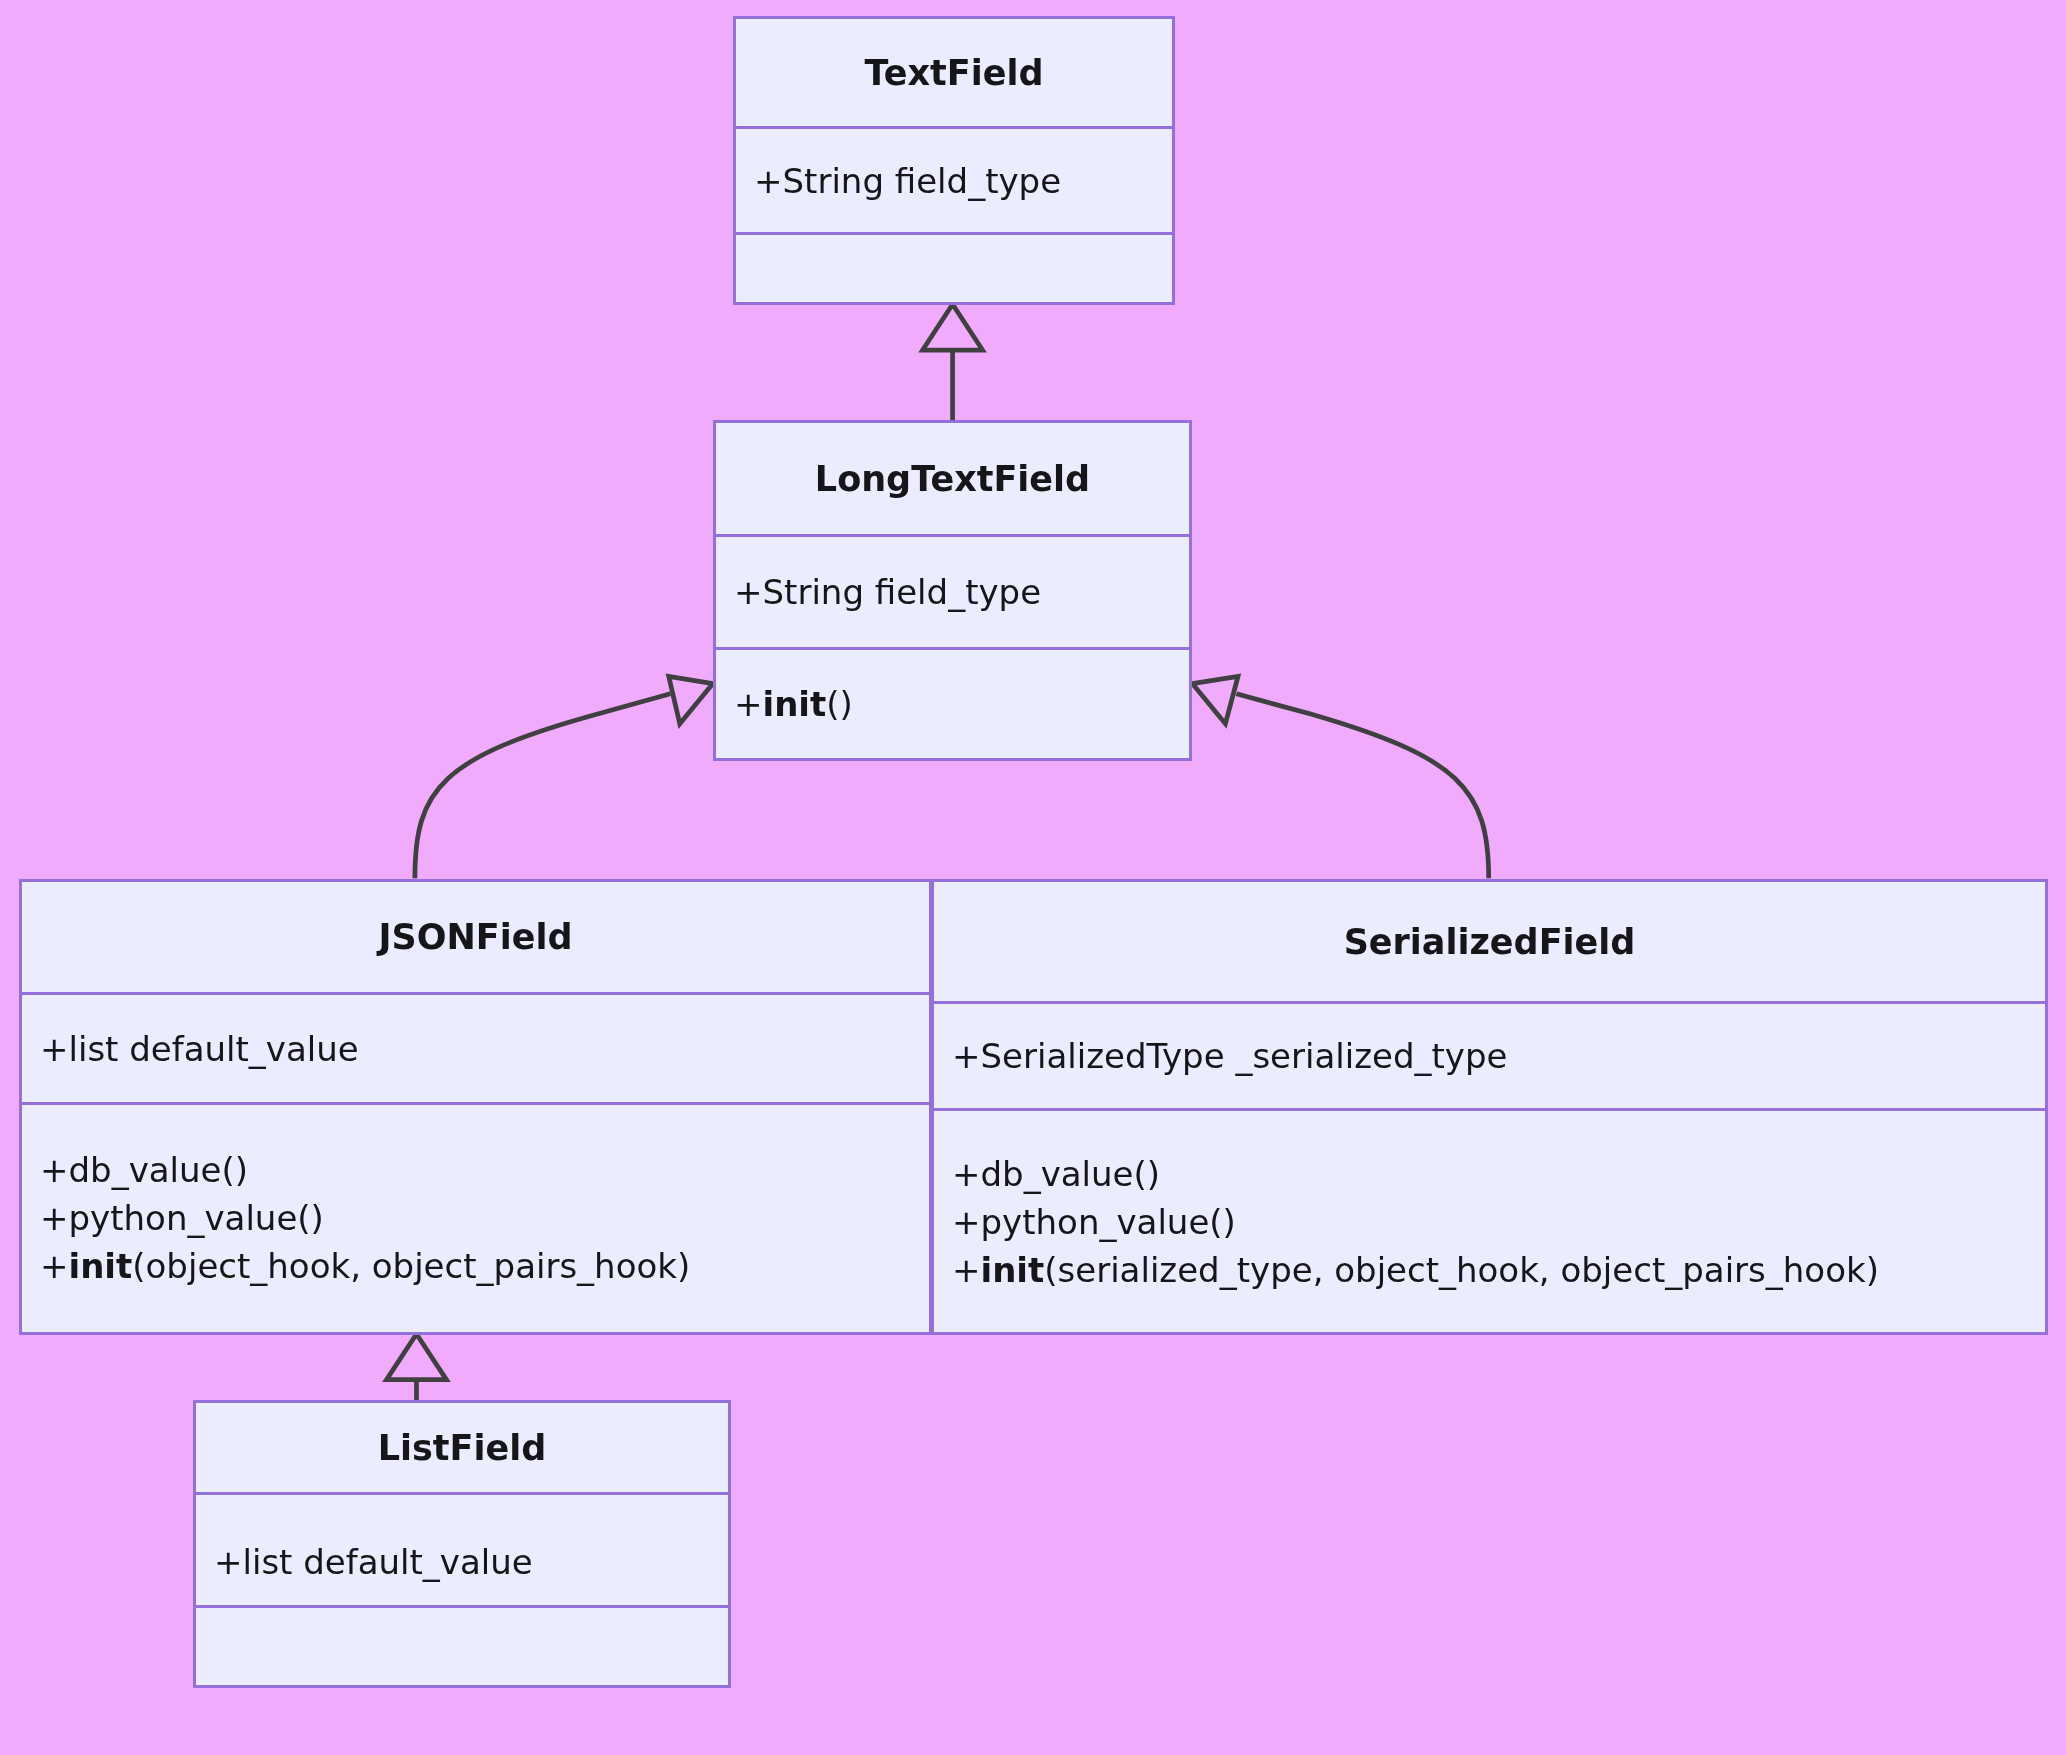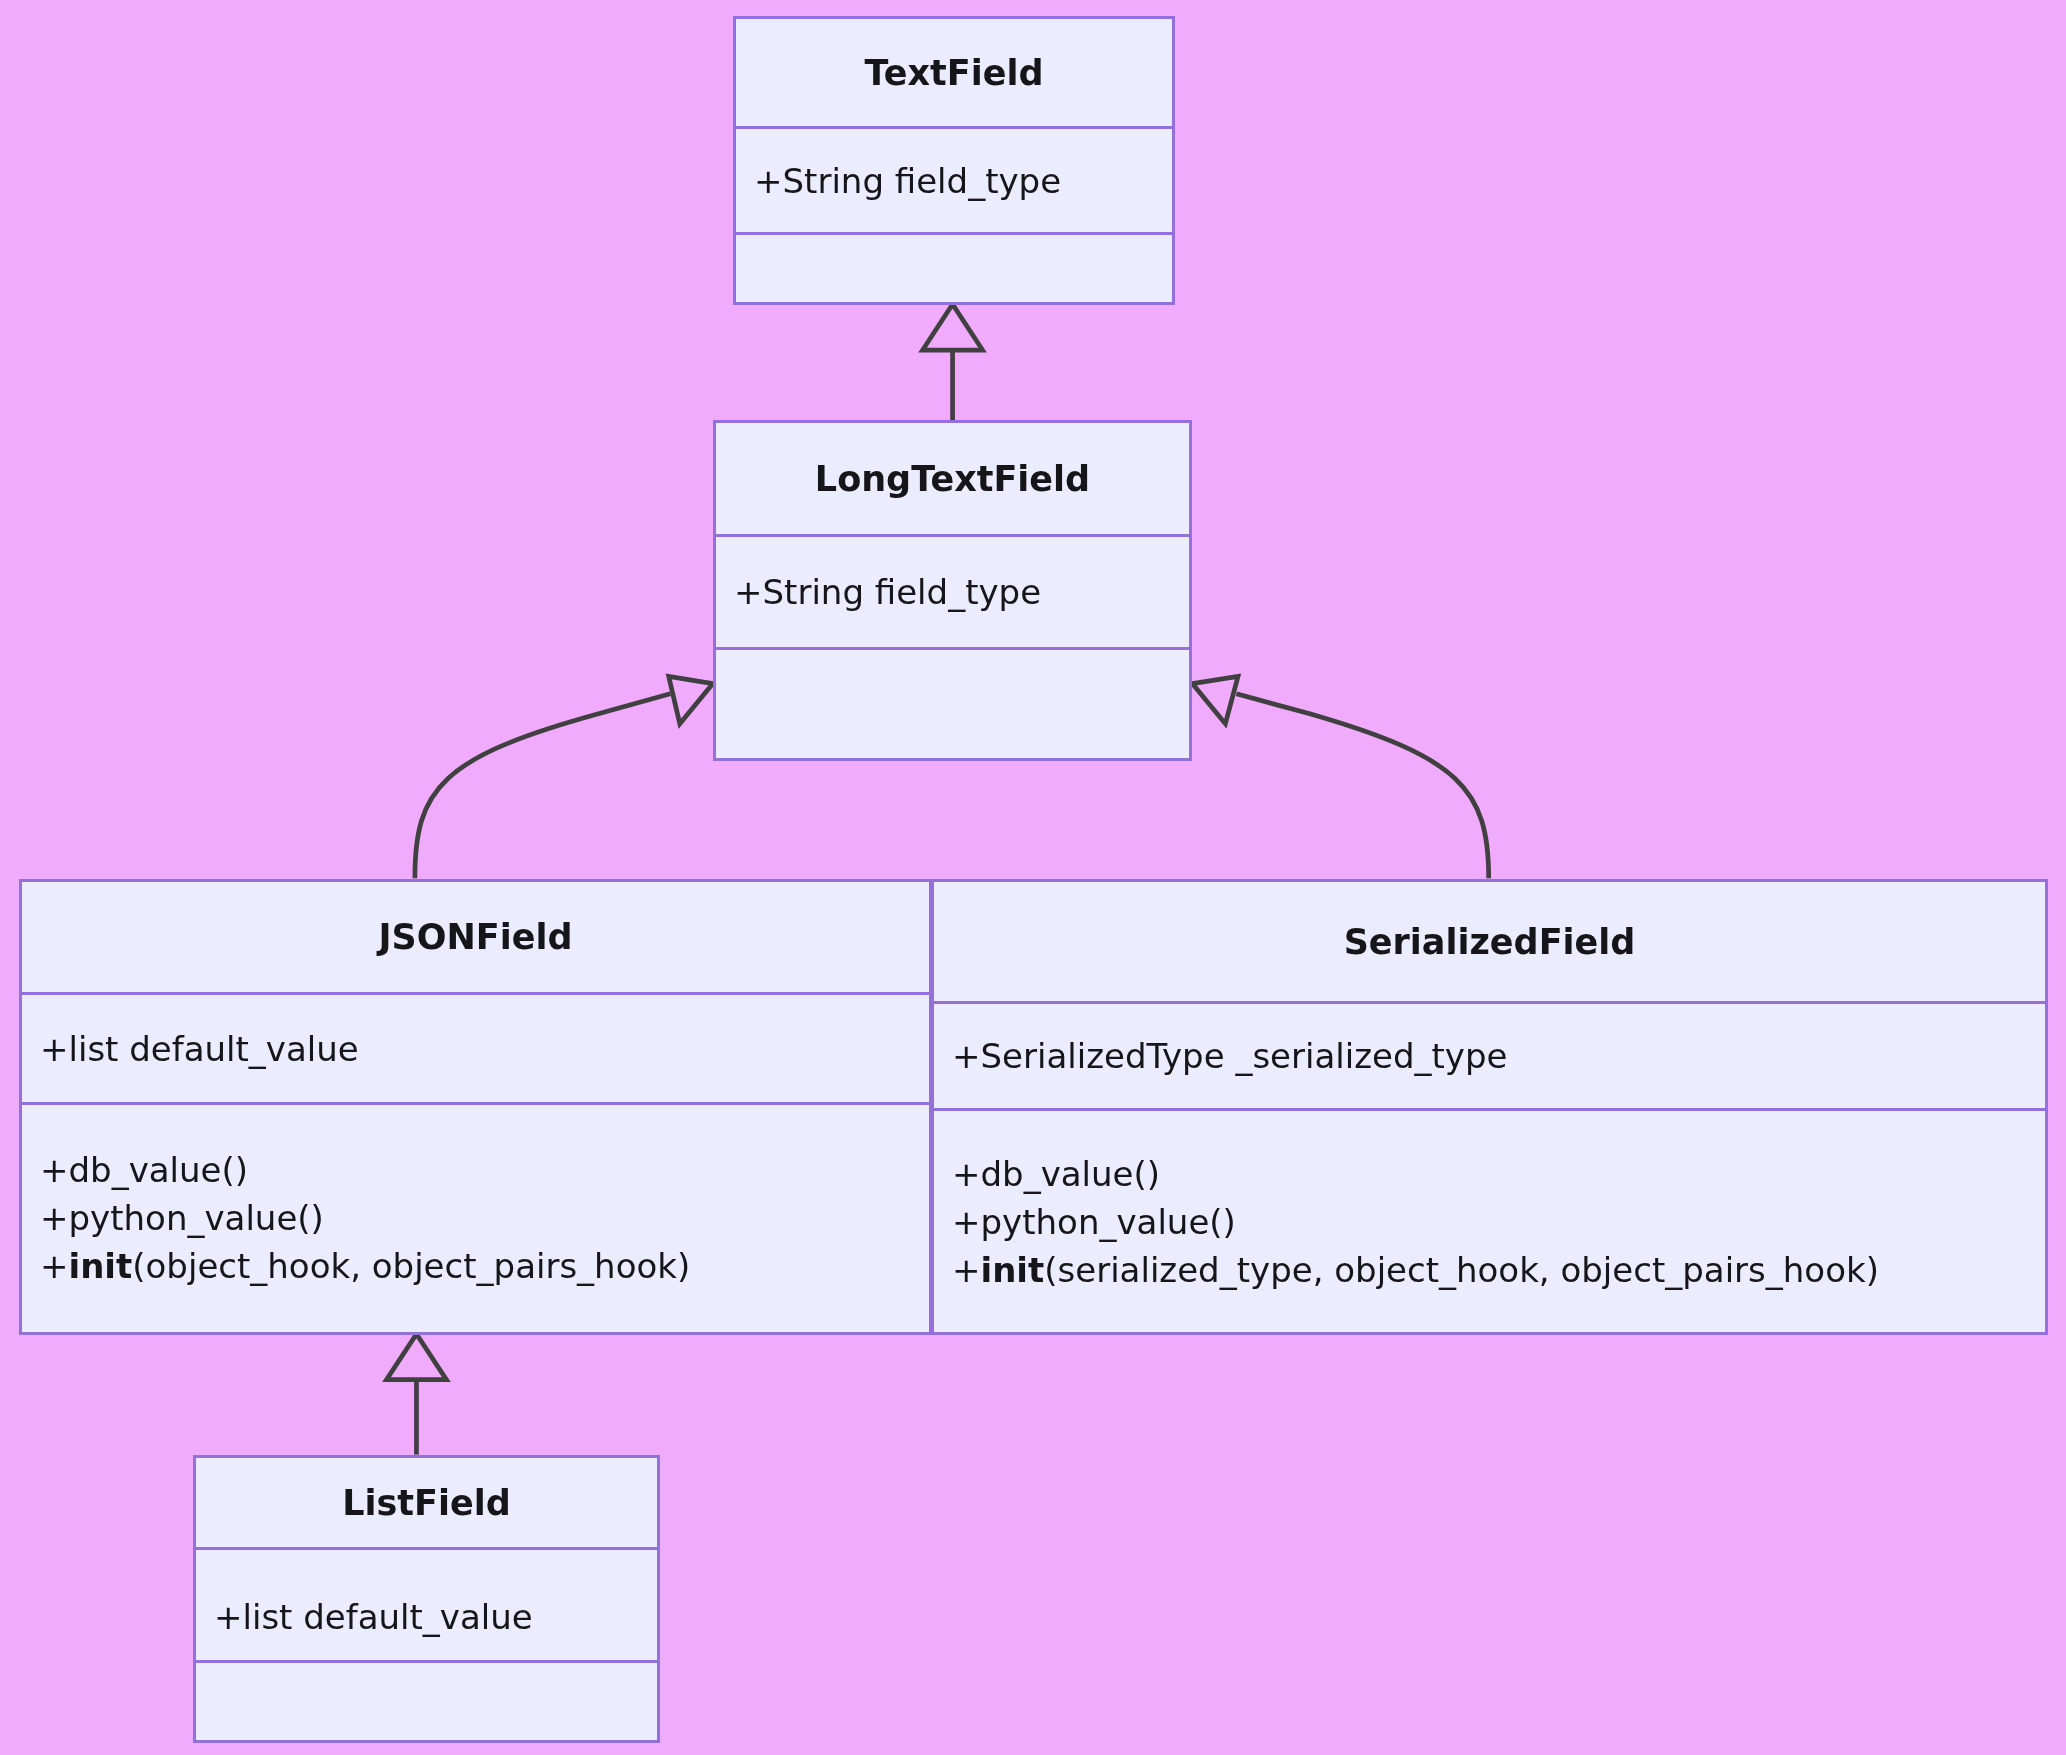--- a/index.html
+++ b/index.html
@@ -98,21 +98,21 @@
   #class-jsonfield      { left: 19px;   top: 879px; width: 913px; height: 456px; }
   #class-jsonfield      .class-title-row { height: 113px; }
   #class-jsonfield      .attrs           { height: 110px; }
   #class-jsonfield      .methods         { height: 226px; }
 
   #class-serializedfield{ left: 931px; top: 879px; width: 1117px; height: 456px; }
   #class-serializedfield .class-title-row { height: 125px; }
   #class-serializedfield .attrs           { height: 110px; }
   #class-serializedfield .methods         { height: 226px; }
 
-  #class-listfield      { left: 193px;  top: 1455px; width: 467px;  height: 288px; gap: 23px; }
+  #class-listfield      { left: 193px;  top: 1400px; width: 538px;  height: 288px; gap: 23px; }
   #class-listfield      .class-title-row { height: 110px; }
   #class-listfield      .attrs           { height: 106px; }
   #class-listfield      .methods         { height: 65px;  }
 </style>
 </head>
 <body>
 
 <div id="diagram-canvas">
 
   <svg id="edge-layer" viewBox="0 0 2620 2226" width="2066" height="1755" xmlns="http://www.w3.org/2000/svg">
@@ -148,20 +148,23 @@
     <div class="class-section methods empty-section"></div>
   </div>
 
   <div class="uml-class" id="class-longtextfield">
     <div class="class-title-row">
       <span class="class-title">LongTextField</span>
     </div>
     <div class="class-section attrs">
       <div class="member-line">+String field_type</div>
     </div>
+    <div class="class-section methods">
+      <div class="member-line"><span>+</span><b>init</b><span>()</span></div>
+    </div>
   </div>
 
   <div class="uml-class" id="class-jsonfield">
     <div class="class-title-row">
       <span class="class-title">JSONField</span>
     </div>
     <div class="class-section attrs">
       <div class="member-line">+list default_value</div>
     </div>
     <div class="class-section methods">

